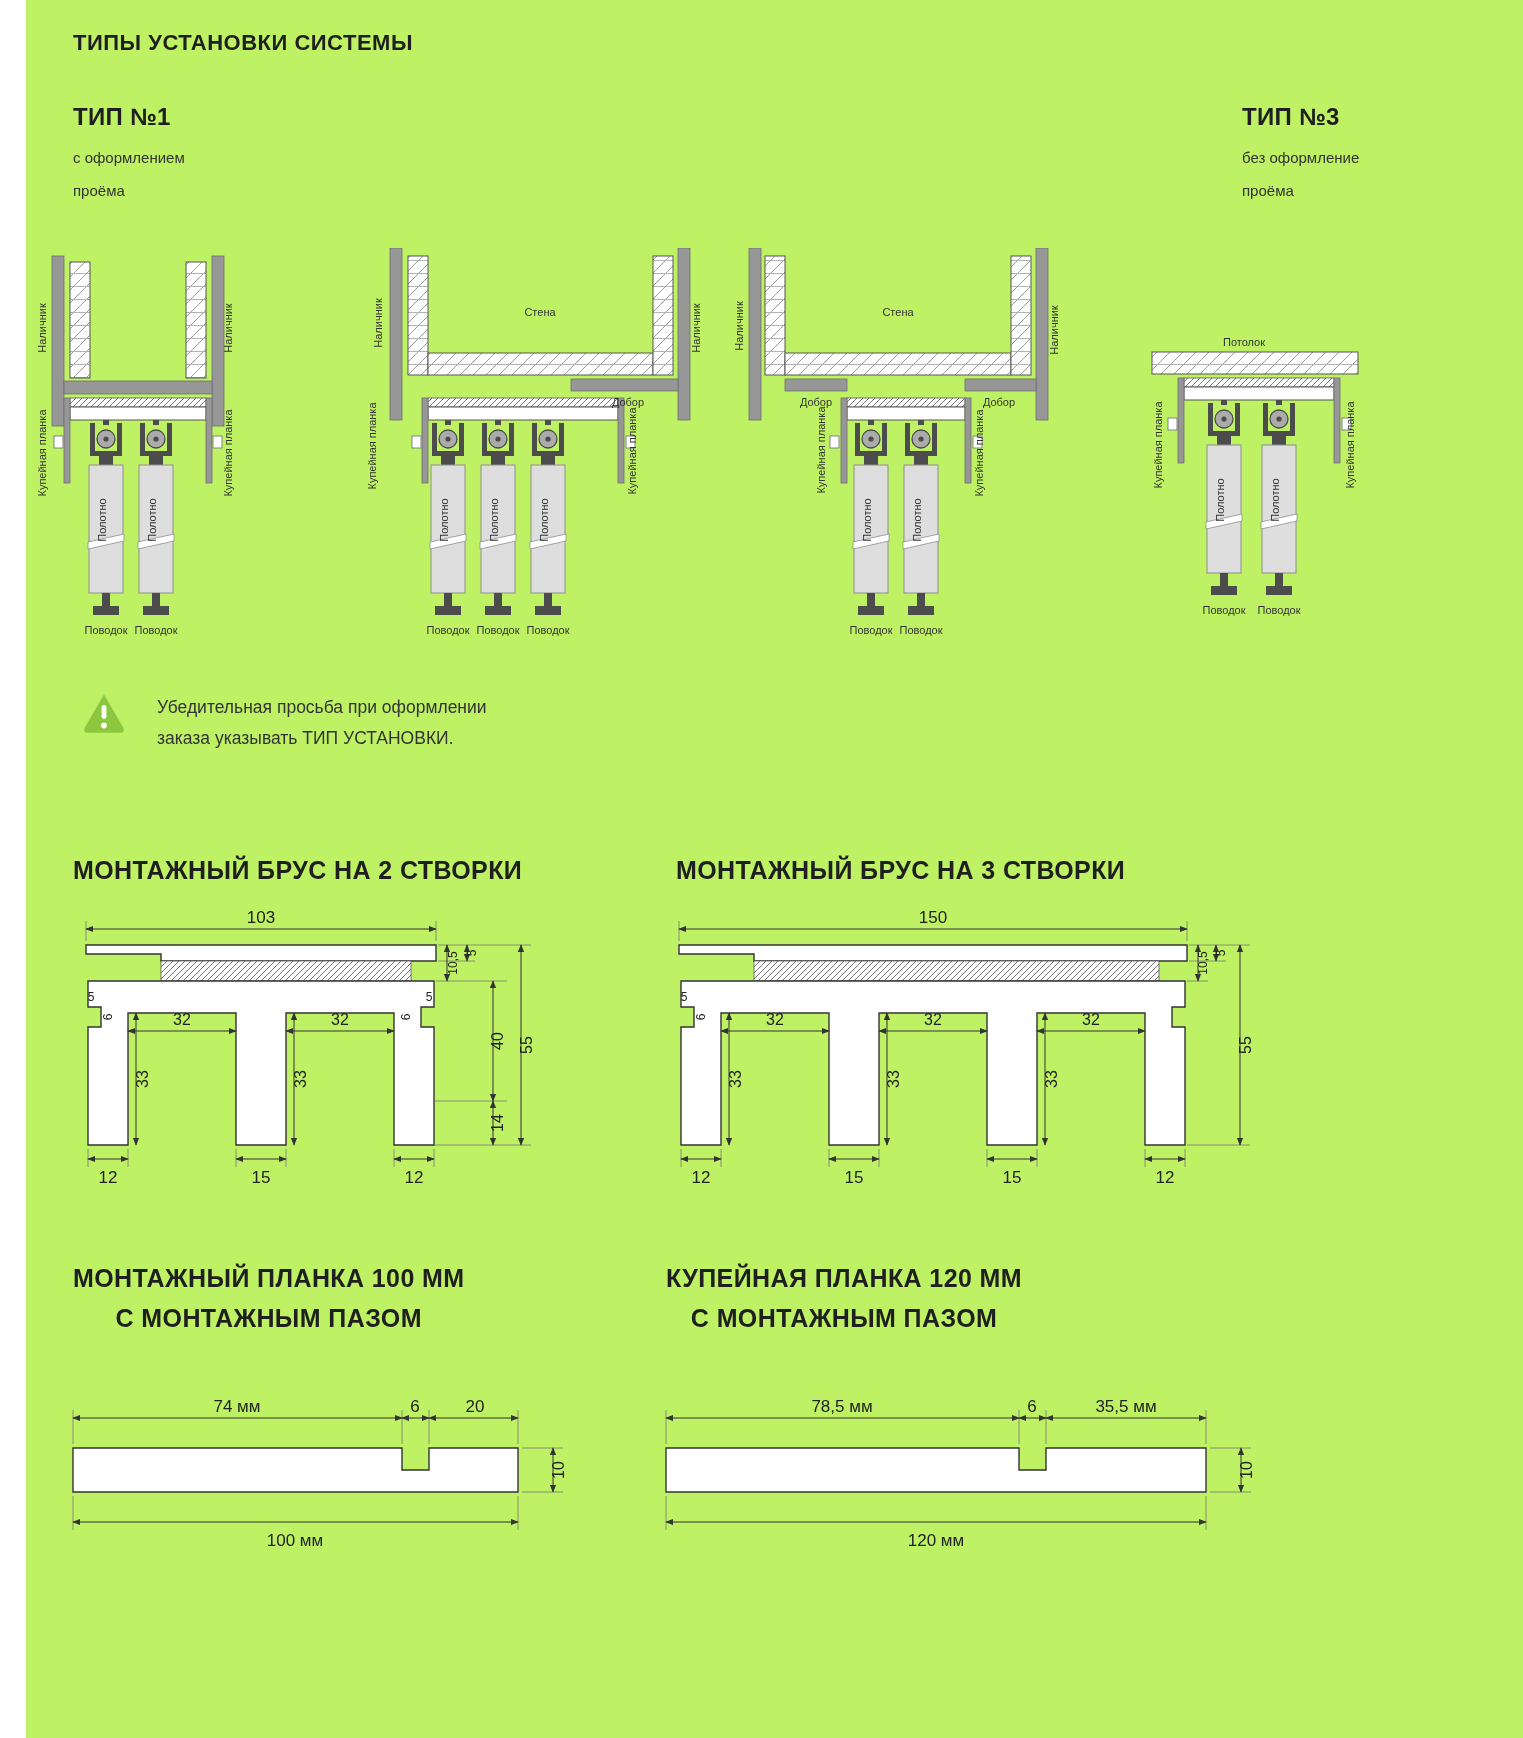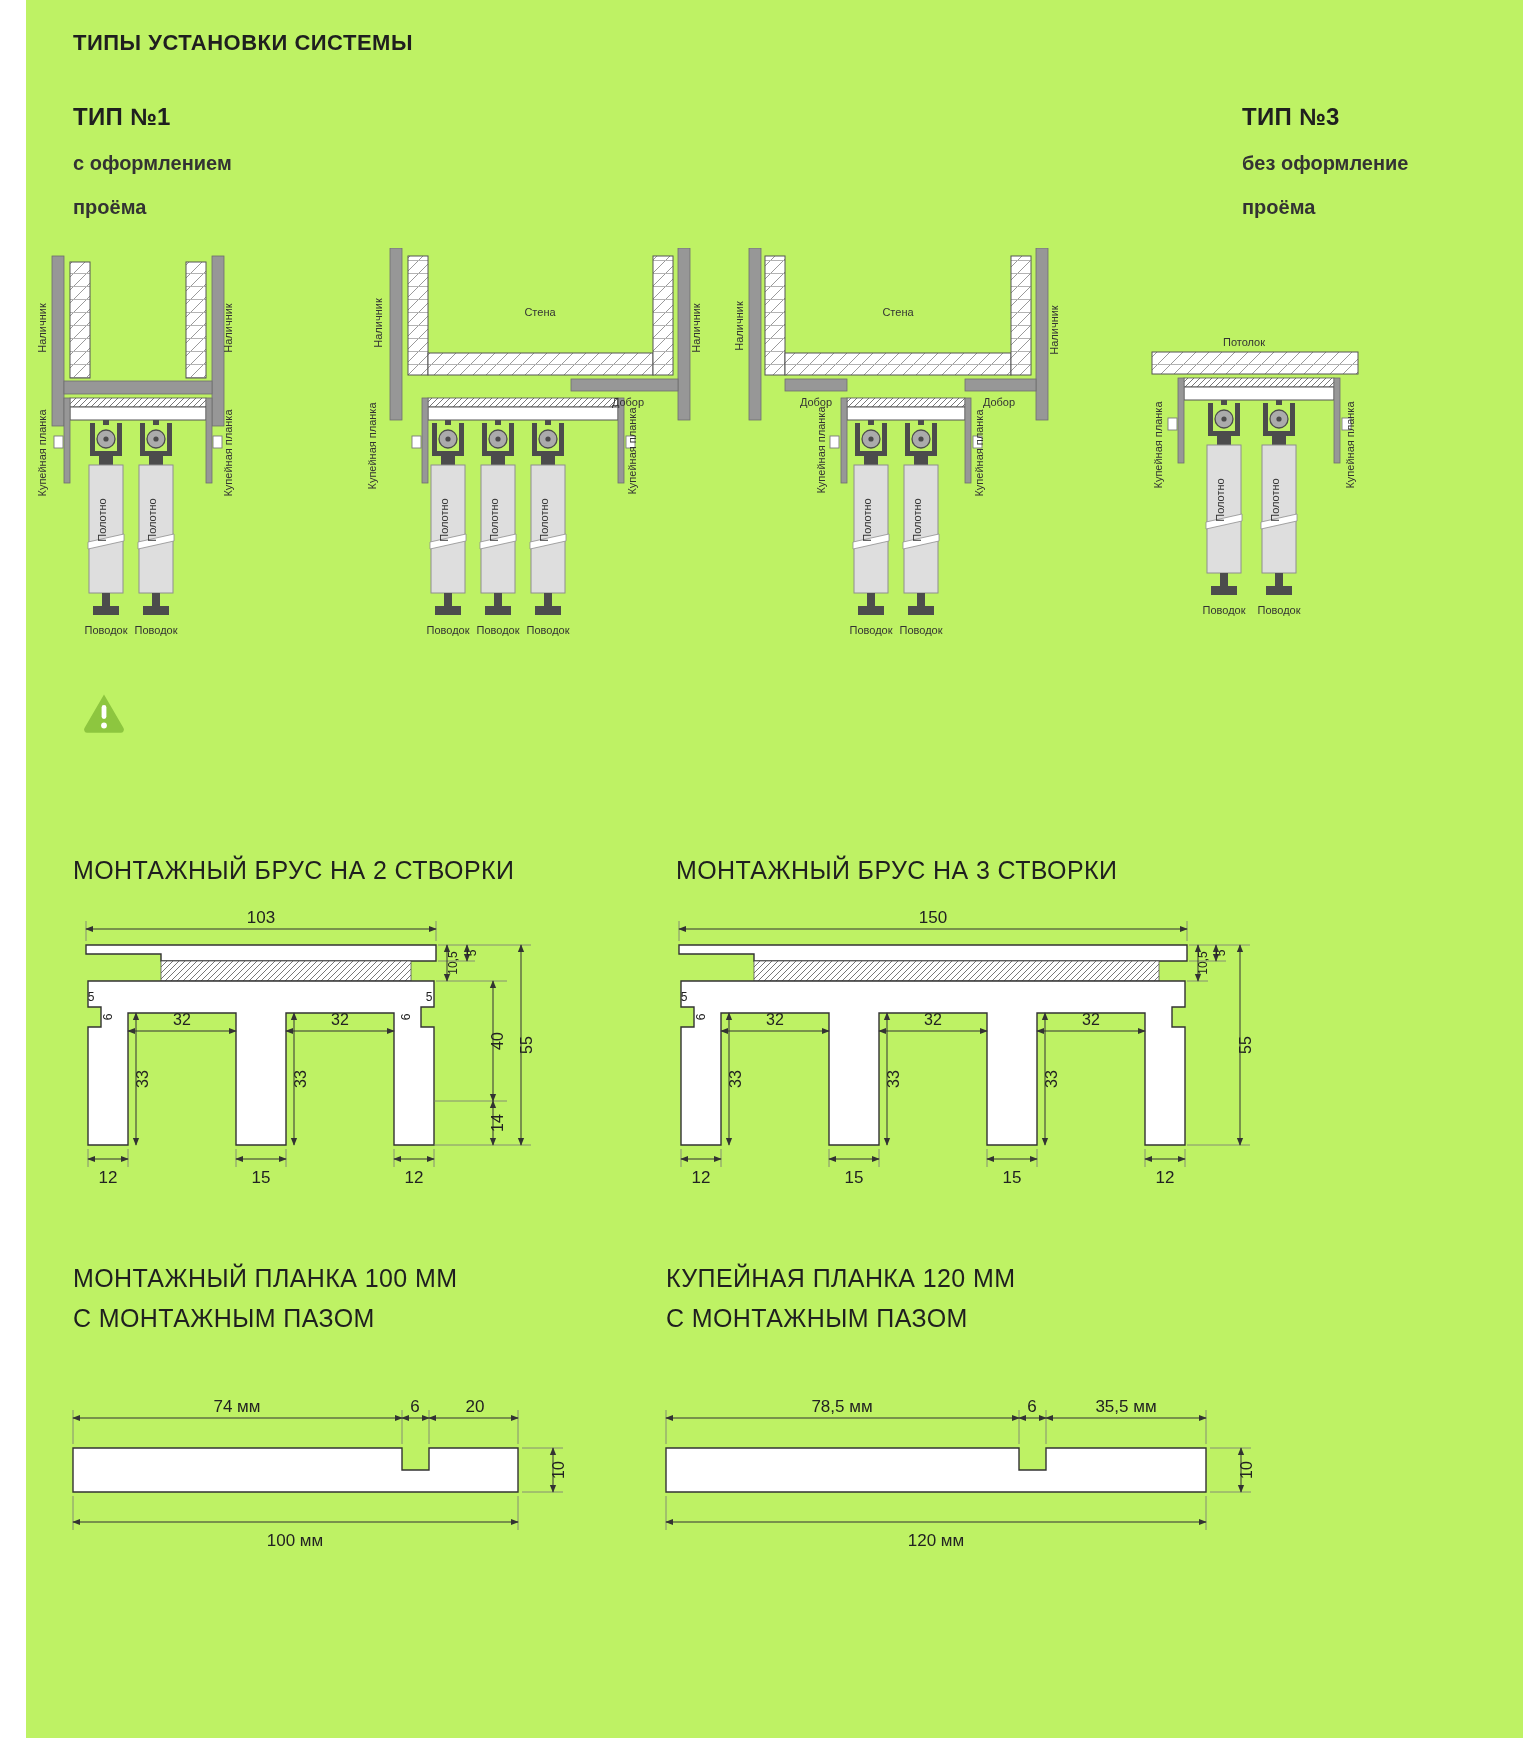--- a/index.html
+++ b/index.html
@@ -1,23 +1,23 @@
 <!DOCTYPE html>
 <html><head>
 <meta charset="utf-8">
 <style>
   * { margin:0; padding:0; box-sizing:border-box; }
   html,body { background:#fff; }
   body { font-family:"Liberation Sans", sans-serif; color:#1f1f1f; }
   #page { position:relative; width:1523px; height:1738px; background:#bef264; overflow:hidden;margin-left:26px; }
   .abs { position:absolute; }
   .h1 { font-size:22px; font-weight:bold; letter-spacing:.5px; }
-  .h2 { font-size:25px; font-weight:normal; letter-spacing:.4px; line-height:1.6; white-space:pre-line; }
+  .h2 { font-size:25px; font-weight:bold; letter-spacing:.4px; line-height:1.6; white-space:pre-line;text-align:center; }
   .type-name { font-size:24px; font-weight:bold; letter-spacing:.3px; margin-bottom:10px; }
-  .type-desc { font-size:20px; line-height:2.2; color:#333; white-space:pre-line;font-weight:bold; }
+  .type-desc { font-size:15px; line-height:2.2; color:#333; white-space:pre-line; }
   .warn { display:flex; align-items:flex-start; }
   .warn-text { font-size:17.5px; line-height:1.75; color:#333; margin-left:30px; }
   svg text { font-family:"Liberation Sans", sans-serif; fill:#222; }
   .lbl { font-size:11px; fill:#333; }
   .num { font-size:16px; }
   .num-lg { font-size:17px; }
   .num-sm { font-size:12px; }
   .dim { stroke:#333; stroke-width:1; }
   .ext { stroke:#777; stroke-width:.8; }
   .outline { fill:#fff; stroke:#333; stroke-width:1.4; }
@@ -176,20 +176,24 @@
     <text class="lbl" x="80" y="366" text-anchor="middle">Поводок</text>
     <text class="lbl" x="135" y="366" text-anchor="middle">Поводок</text>
   </svg>
 
   <div class="abs warn" style="left:55px; top:692px">
     <svg width="46" height="44" viewBox="0 0 46 44">
       <path d="M23,2.5 L42.5,36 a3.2,3.2 0 0 1 -2.8,4.8 H6.3 a3.2,3.2 0 0 1 -2.8,-4.8 Z" fill="#8dc63f"></path>
       <rect x="20.6" y="13" width="4.8" height="14" rx="2.4" fill="#fff"></rect>
       <circle cx="23" cy="33.5" r="2.9" fill="#fff"></circle>
     </svg>
+    <div class="warn-text">
+      <div>Убедительная просьба при оформлении</div>
+      <div>заказа указывать ТИП УСТАНОВКИ.</div>
+    </div>
   </div>
 
   <div class="abs h2" style="left:47px; top:850px">МОНТАЖНЫЙ БРУС НА 2 СТВОРКИ</div>
   <div class="abs h2" style="left:650px; top:850px">МОНТАЖНЫЙ БРУС НА 3 СТВОРКИ</div>
 
   <svg class="abs" style="left:35px; top:905px" width="500" height="292">
     <polygon class="outline" points="25,40 375,40 375,56 100,56 100,49 25,49"></polygon>
     <rect class="hatchp" x="100" y="56" width="250" height="20"></rect>
     <path class="outline" d="M27,76 H373 V102 H360 V122 H373 V240 H333 V108 H225 V240 H175 V108 H67 V240 H27 V122 H40 V102 H27 Z"></path>
     <g>

